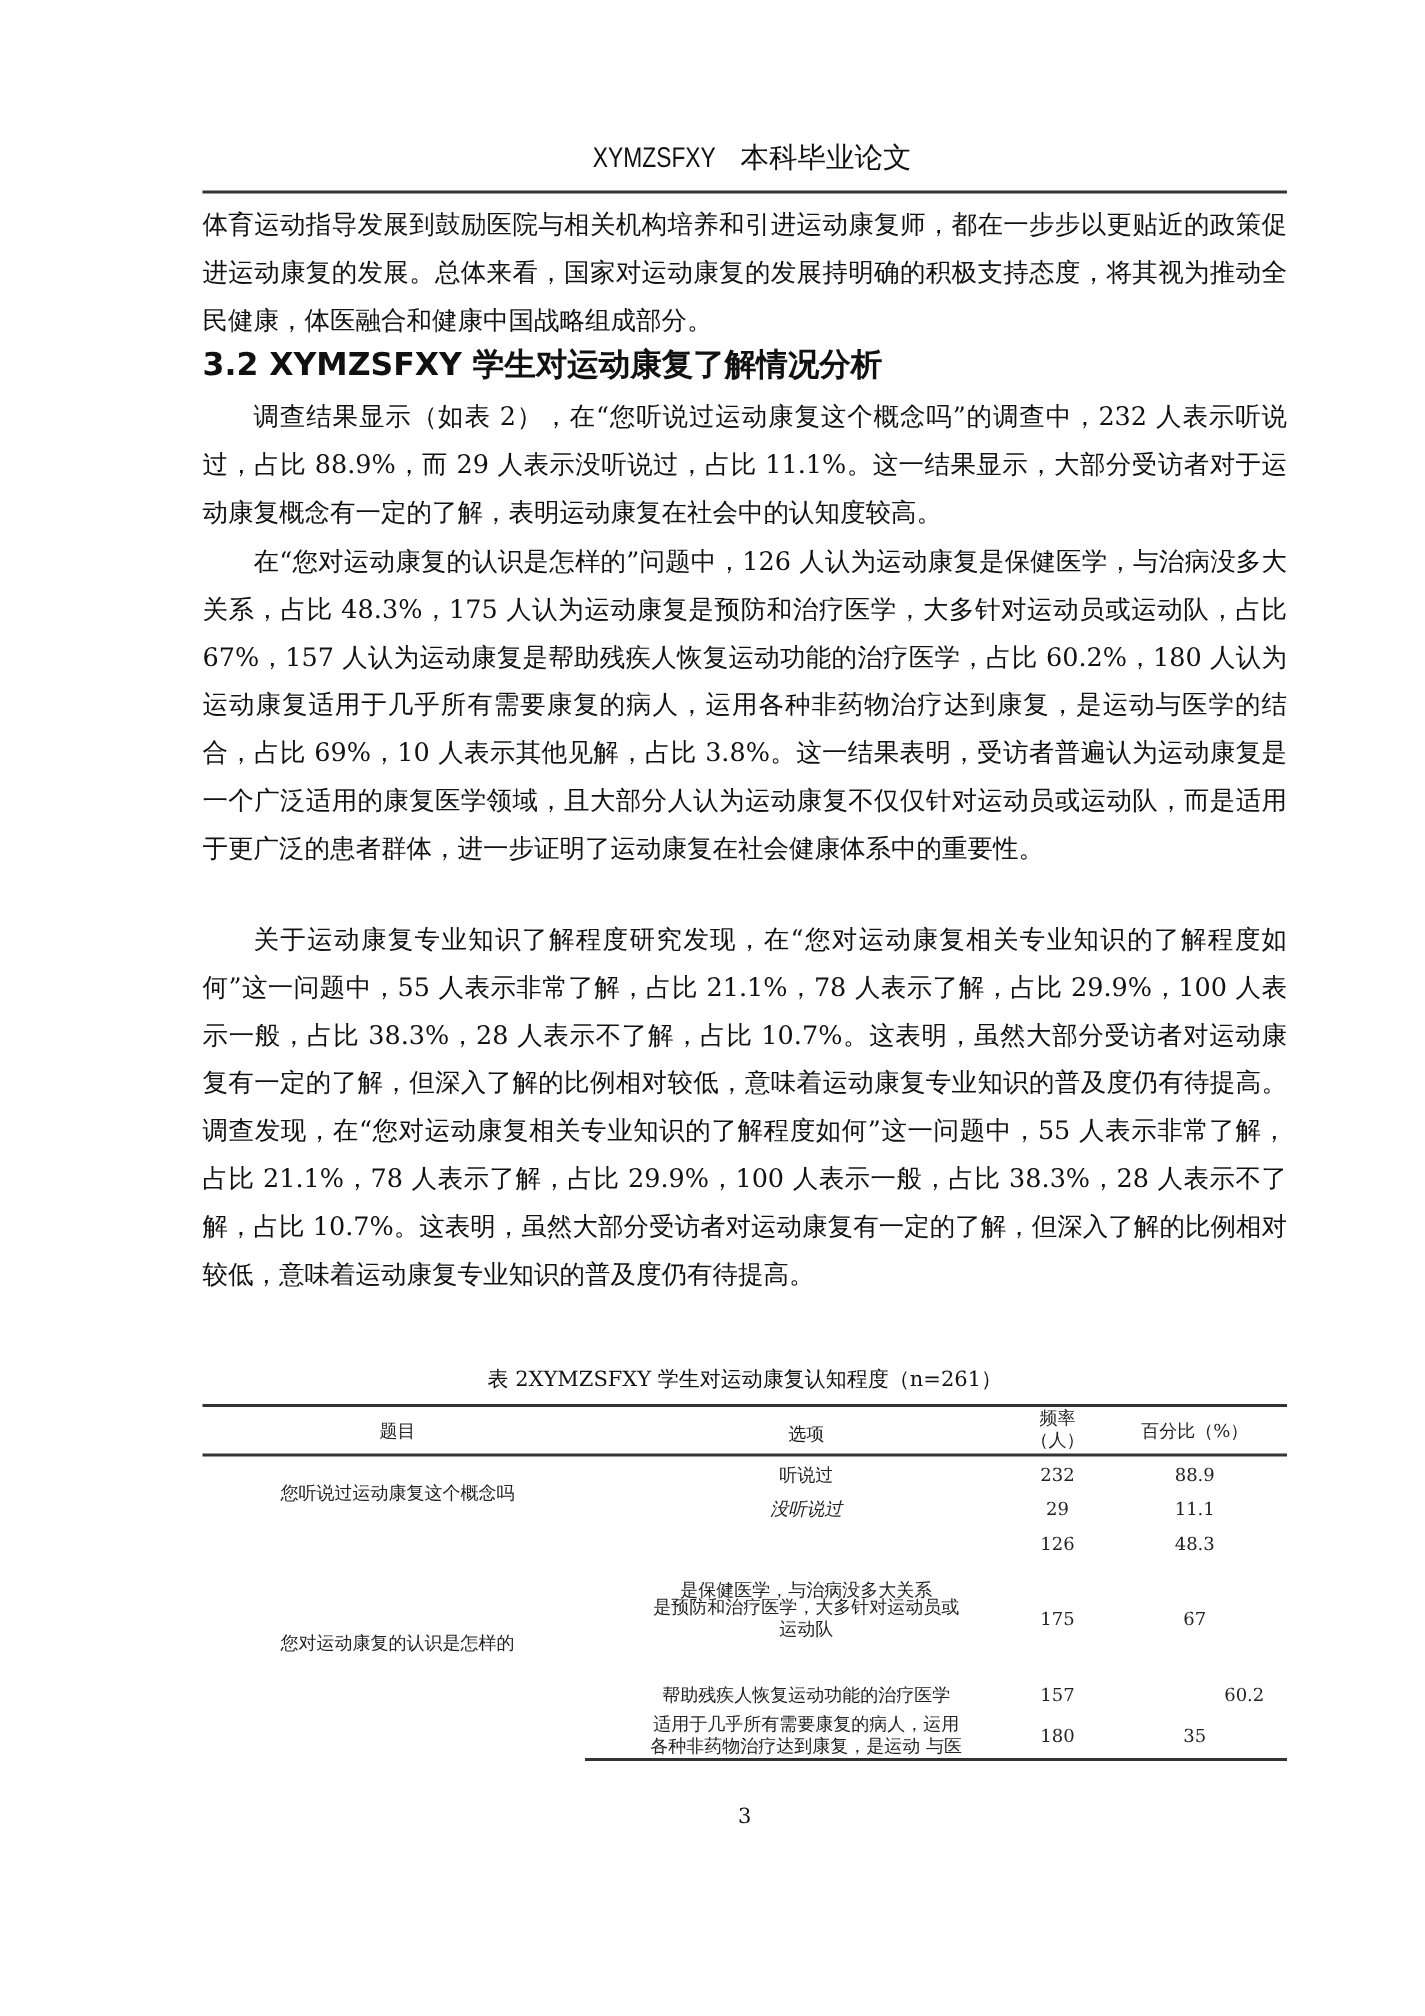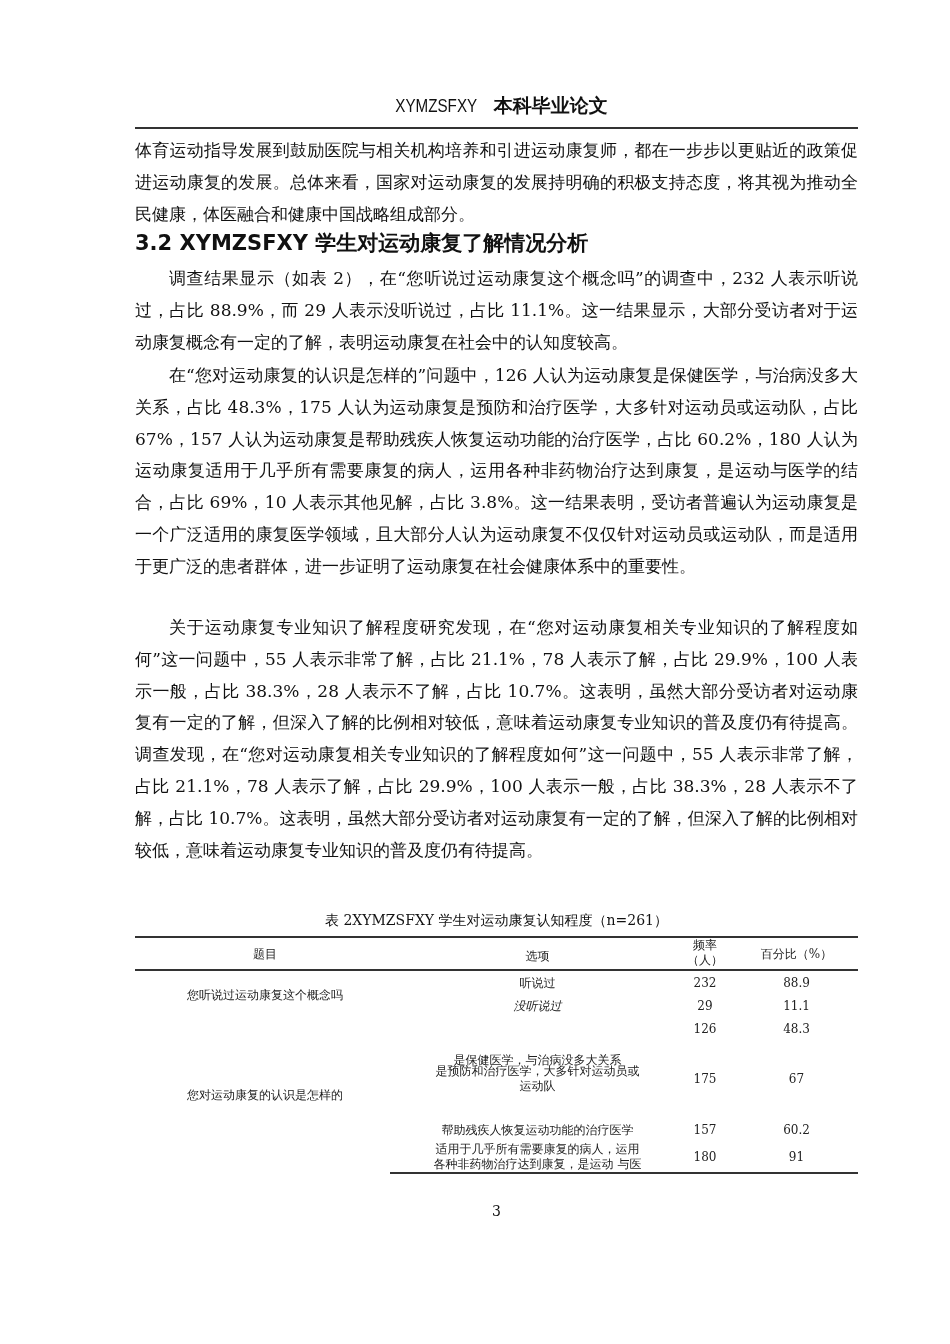--- a/index.html
+++ b/index.html
@@ -1,21 +1,21 @@
 <!DOCTYPE html>
 <html><head>
   <meta charset="utf-8">
   <style>
     html, body { margin: 0; padding: 0; background: #ffffff; }
     body { width: 950px; height: 1344px; position: relative; overflow: hidden;
            font-family: "DejaVu Serif", "Liberation Serif", serif; color: #111; }
     .page-header { position: absolute; left: 135px; top: 92px; width: 723px; text-align: center;
                    font-size: 19px; line-height: 26px; }
     .page-header .latin { font-family: "Liberation Sans", sans-serif; letter-spacing: 0px; transform: scaleX(0.8); display: inline-block; }
-    .page-header .cn { font-weight: bold; }
+    .page-header .cn { font-weight: normal; }
     .header-rule { position: absolute; left: 135px; top: 127px; width: 723px; height: 2px; background: #333; }
     .para { position: absolute; left: 135px; width: 723px; font-size: 17px; line-height: 31.8px;
             text-align: justify; margin: 0; }
     .indent { text-indent: 34px; }
     .section-title { position: absolute; left: 135px; top: 228px; width: 723px; font-size: 21px;
                      font-family: "DejaVu Sans", "Liberation Sans", sans-serif; line-height: 30px; margin: 0; }
     .caption { position: absolute; left: 135px; top: 910px; width: 723px; text-align: center;
                font-size: 14px; line-height: 20px; }
     .tbl { position: absolute; left: 135px; top: 936px; width: 723px; font-size: 12px; line-height: 15px; color:#222; }
     .rule-thick { position: absolute; height: 2px; background: #333; }
@@ -80,27 +80,27 @@
     <div class="cell" style="left:260px; top:128px; width:285px;text-align:center;">
       <div>是预防和治疗医学，大多针对运动员或</div>
       <div>运动队</div>
     </div>
     <div class="cell" style="left:545px; top:136px; width:50px;">175</div>
     <div class="cell" style="left:600px; top:136px; width:123px;">67</div>
   </div>
   <div>
     <div class="cell" style="left:260px; top:187px; width:285px;">帮助残疾人恢复运动功能的治疗医学</div>
     <div class="cell" style="left:545px; top:187px; width:50px;">157</div>
-    <div class="cell" style="left:600px; top:187px; width:123px;">60.2</div>
+    <div class="cell" style="left:633px; top:187px; width:123px;">60.2</div>
   </div>
   <div>
     <div class="cell" style="left:260px; top:206px; width:285px;">
       <div>适用于几乎所有需要康复的病人，运用</div>
       <div>各种非药物治疗达到康复，是运动 与医</div>
     </div>
     <div class="cell" style="left:545px; top:214px; width:50px;">180</div>
-    <div class="cell" style="left:600px; top:214px; width:123px;">91</div>
+    <div class="cell" style="left:600px; top:214px; width:123px;">35</div>
   </div>
 
   <div class="rule-thick" style="left:255px; top:236px; width:468px;"></div>
 </div>
 
 <div class="page-number">3</div>
 
 </body></html>

